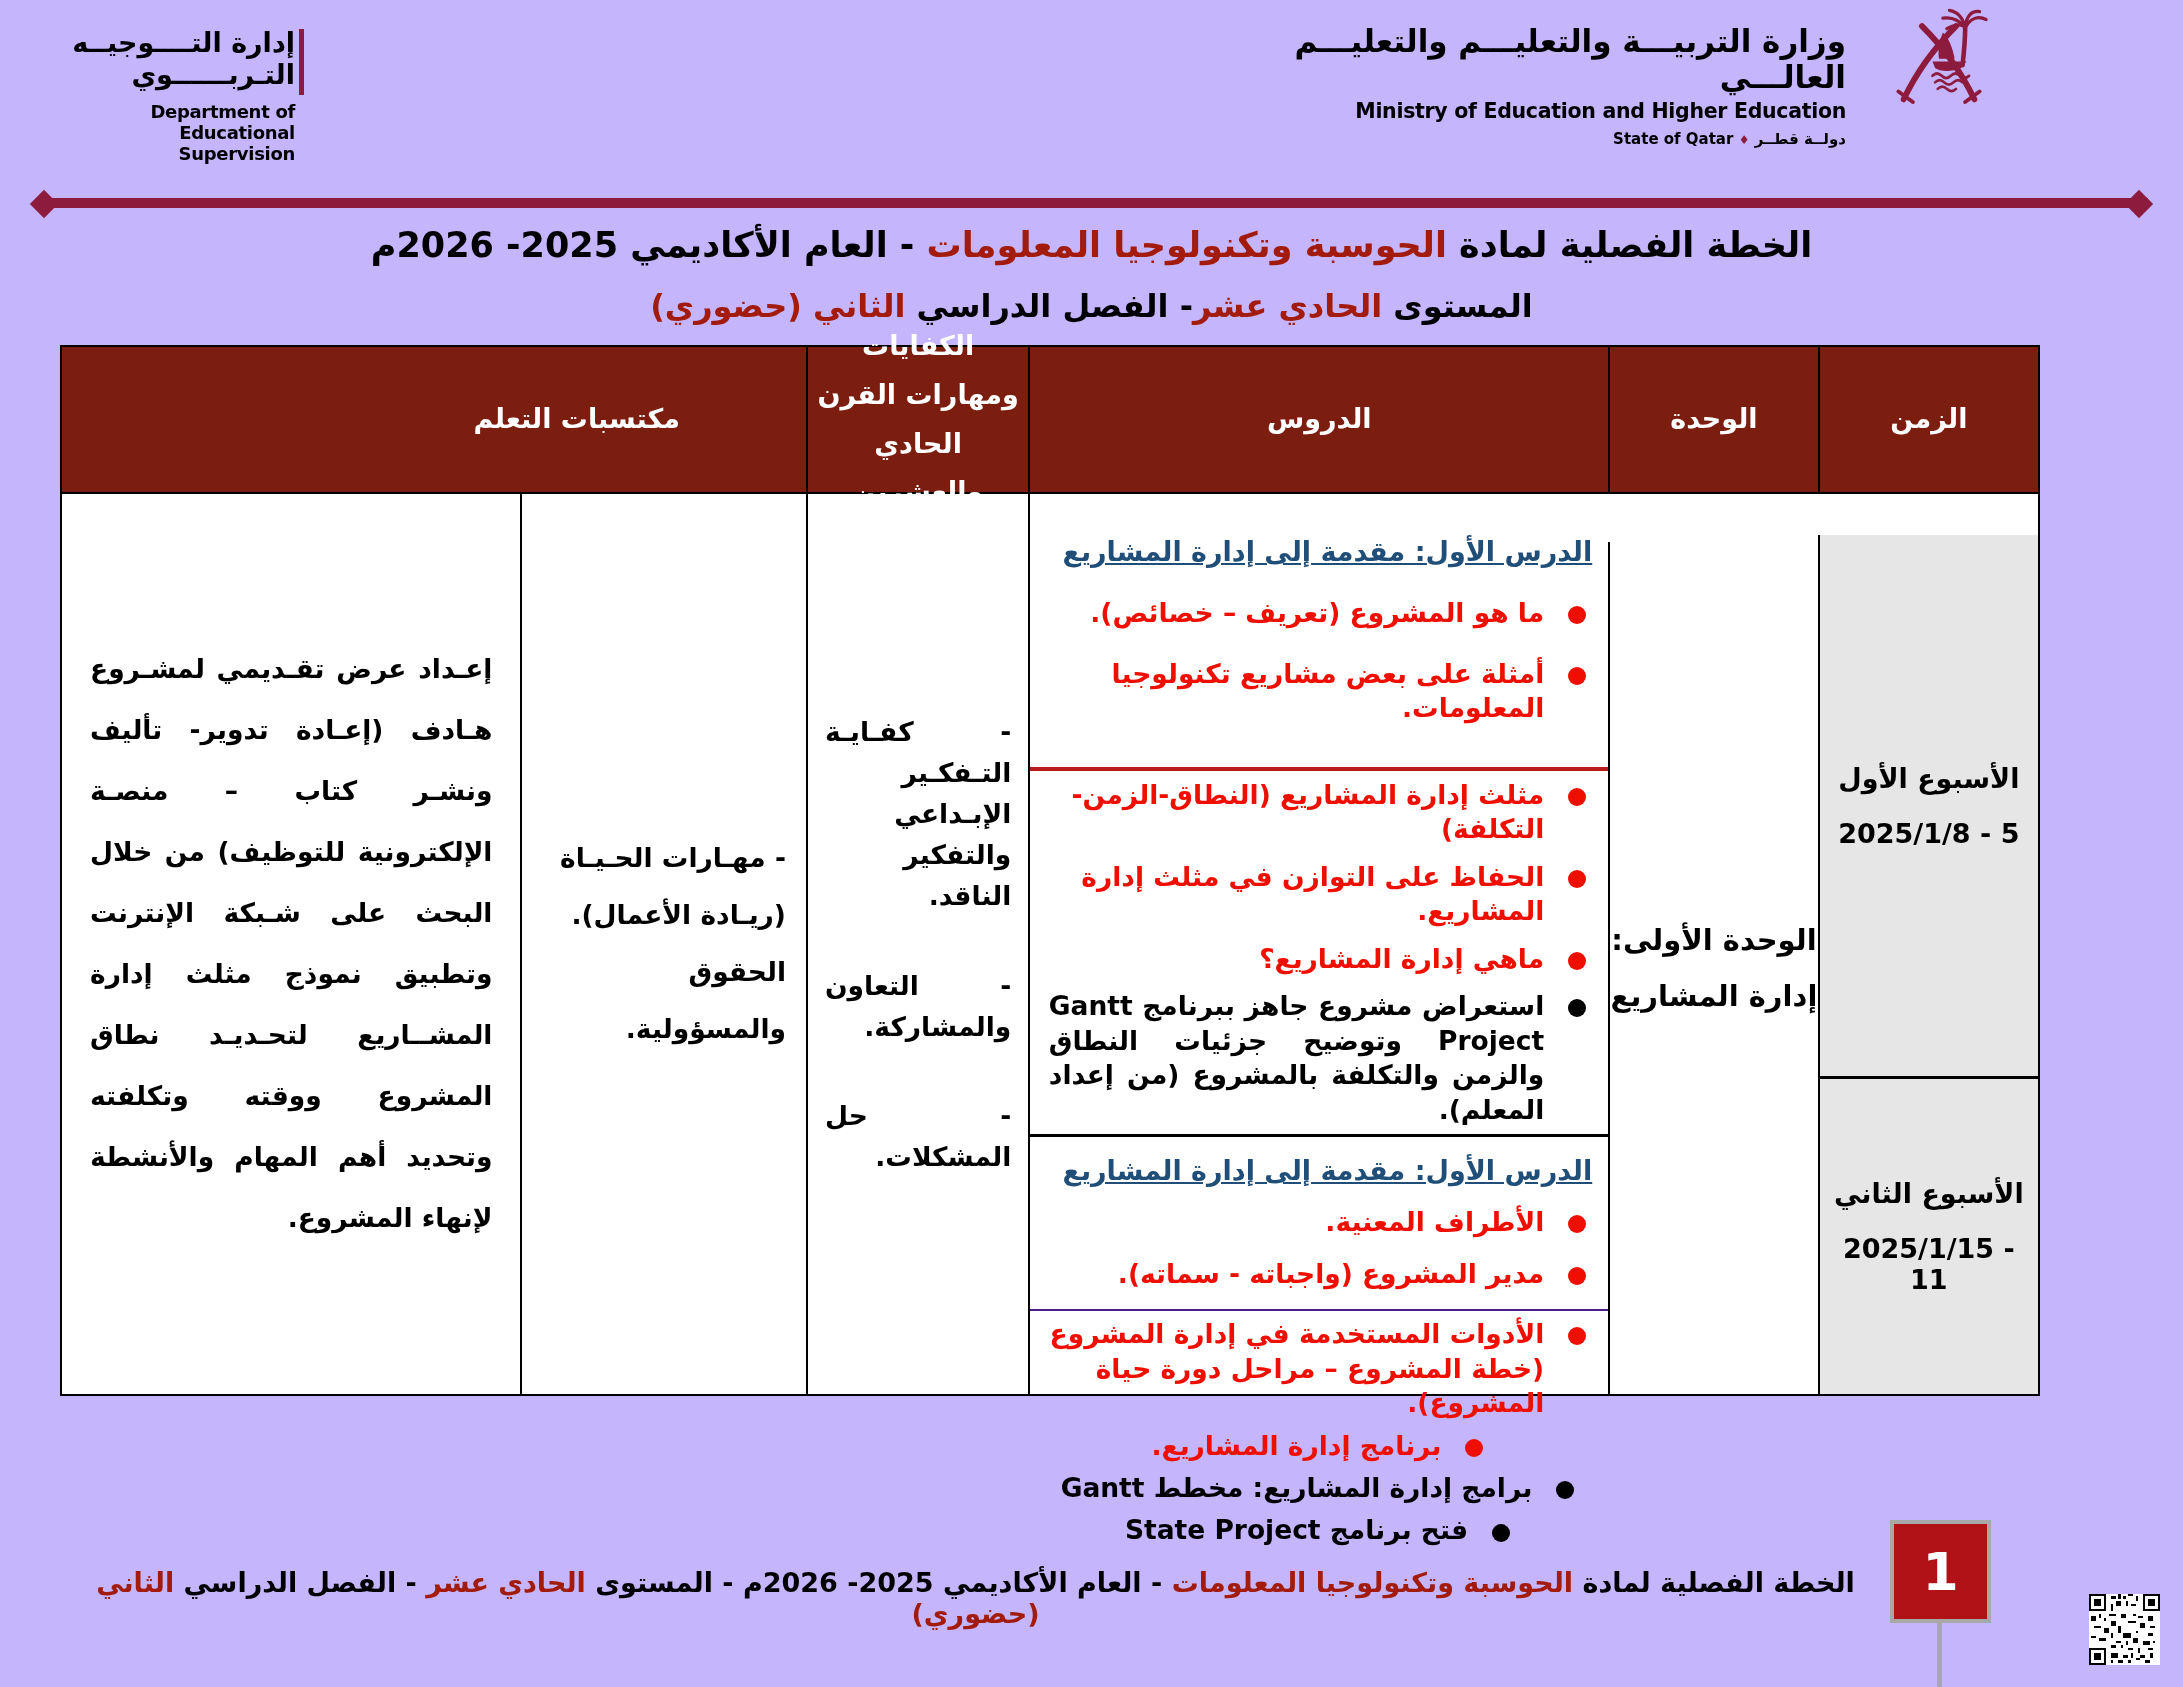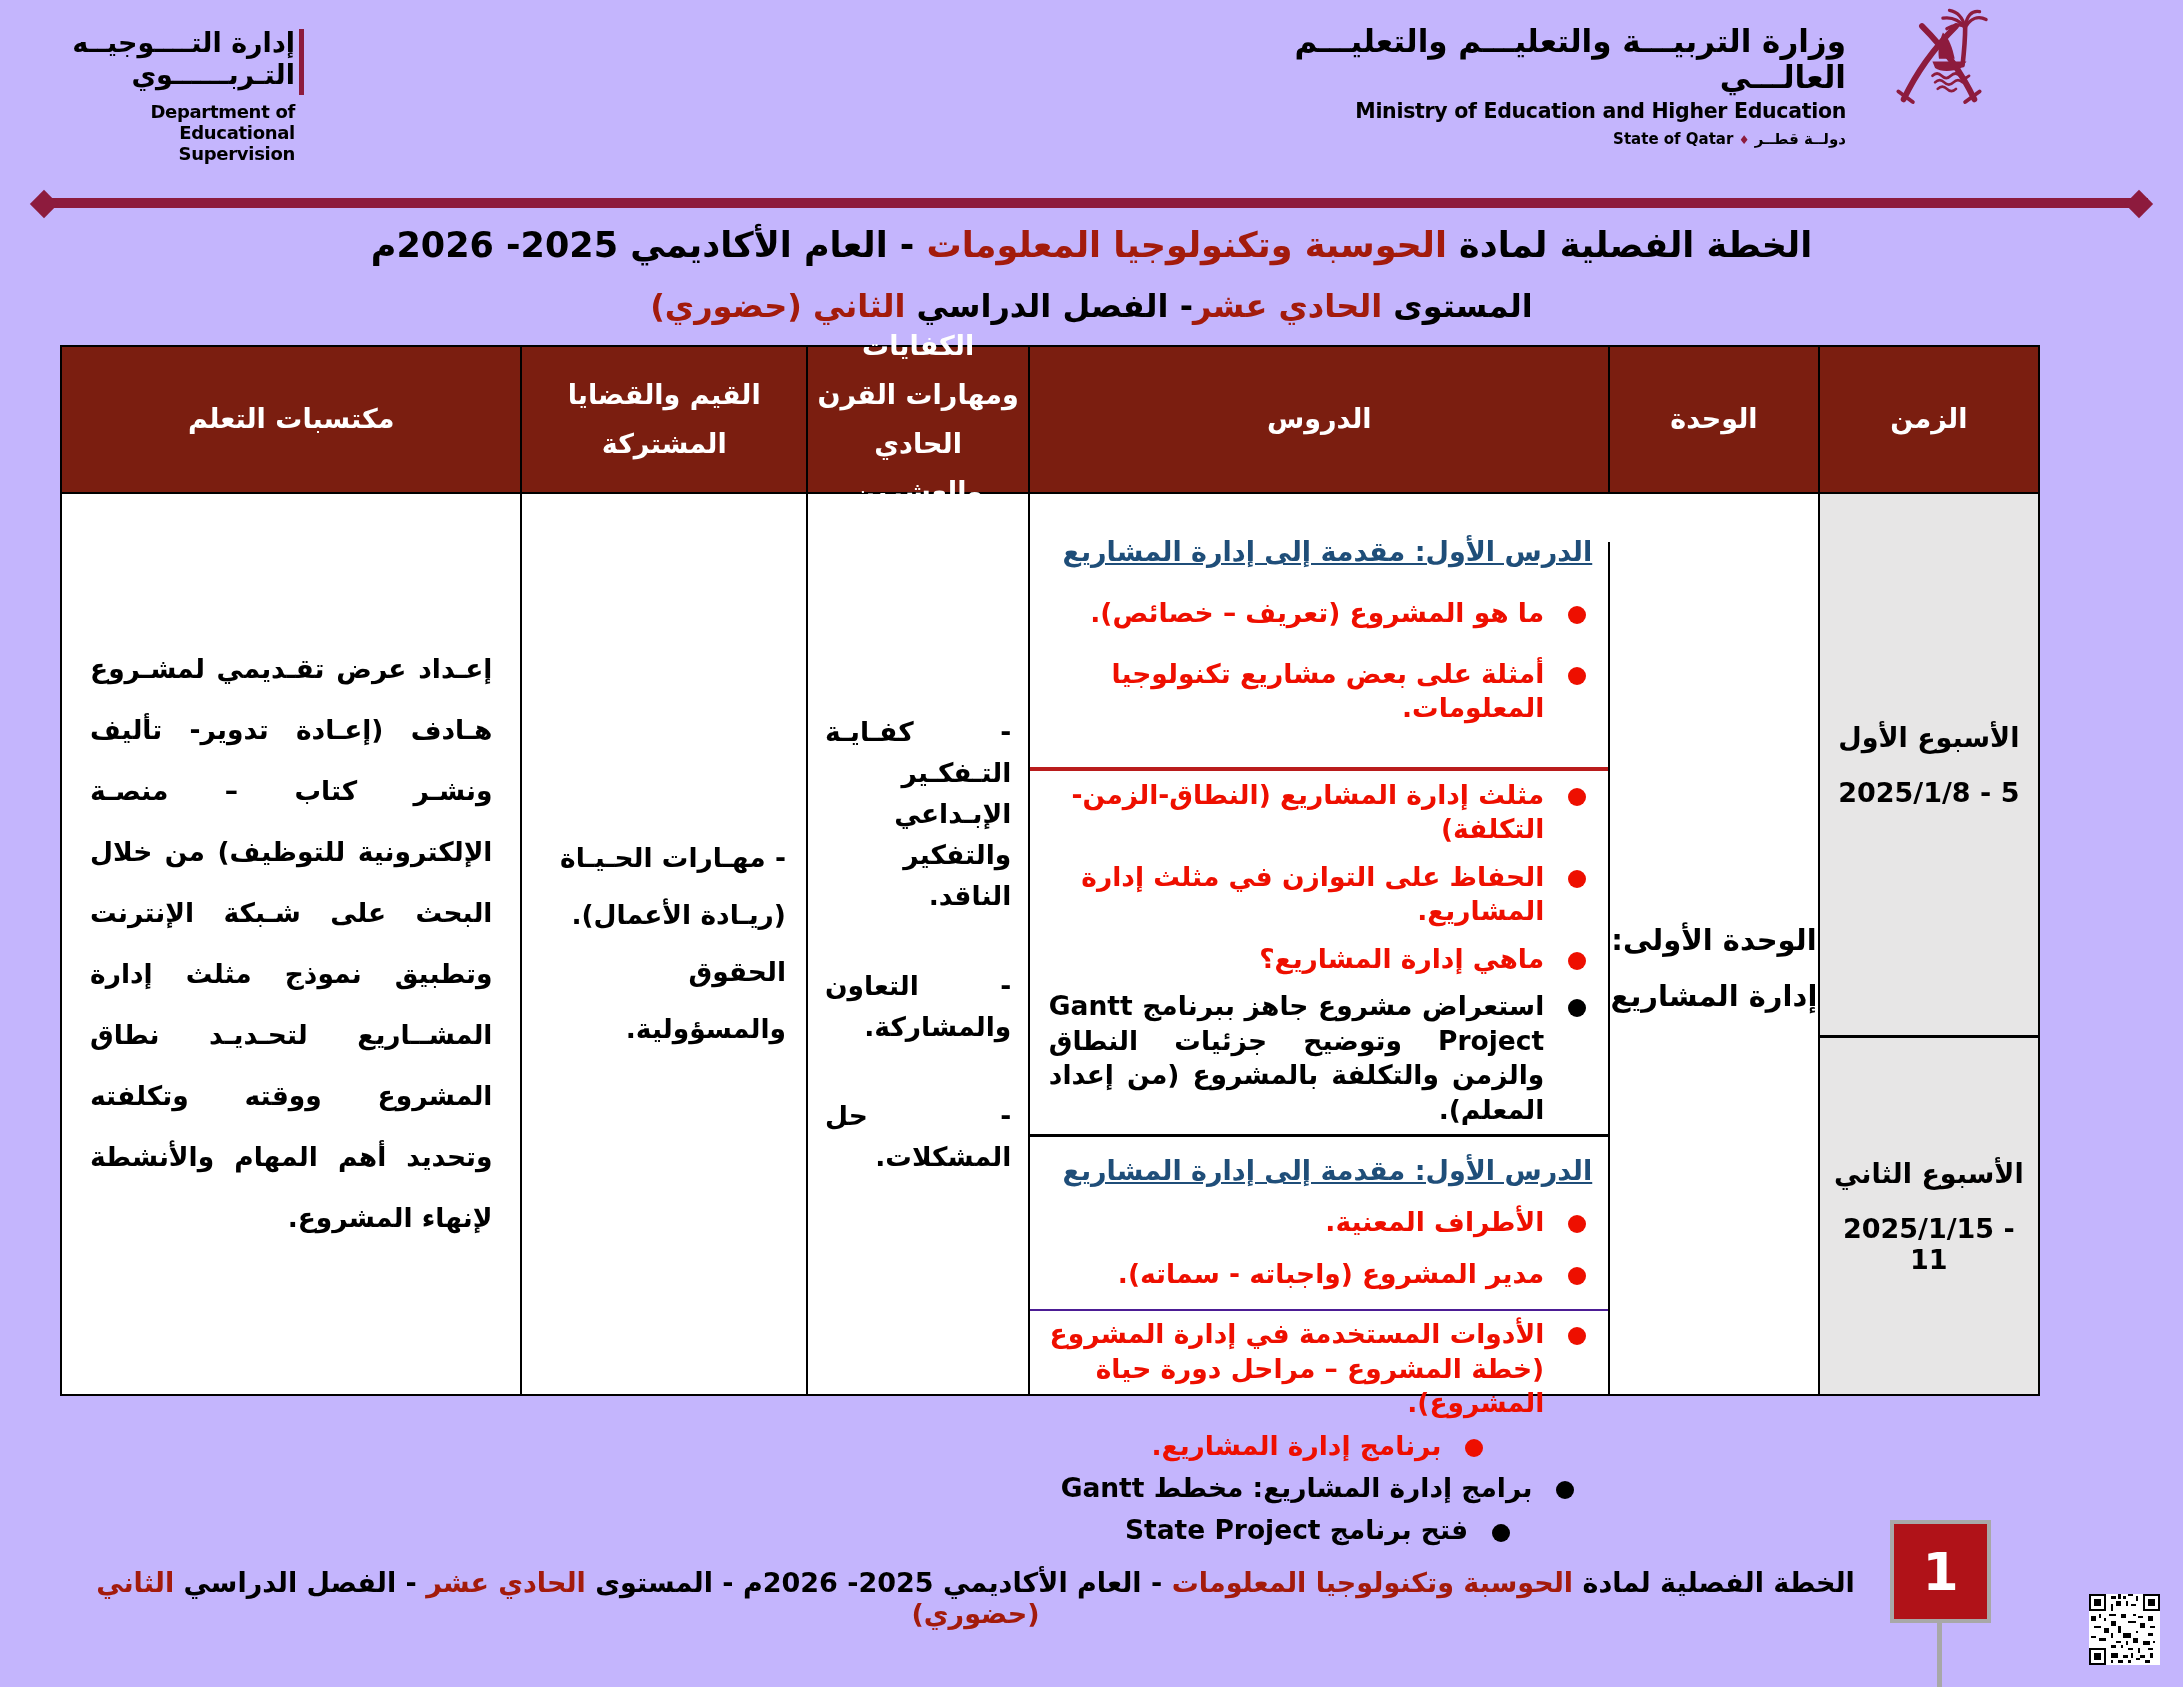--- a/index.html
+++ b/index.html
@@ -42,21 +42,21 @@
   .t-header>div:last-child,.t-body>div:last-child{border-left:none;}
 
   .col-time{flex:0 0 11.15%;}
   .col-unit{flex:0 0 10.6%;}
   .col-lessons{flex:0 0 29.35%;}
   .col-comp{flex:0 0 11.25%;}
   .col-values{flex:0 0 14.45%;}
   .col-outcomes{flex:0 0 23.2%;}
 
   
-  .t-body .col-time{display:flex;flex-direction:column;}
+  .t-body .col-time{display:flex;flex-direction:column;margin-top:41px;}
   .time-cell{background:#E7E6E6;display:flex;flex-direction:column;justify-content:center;
              align-items:center;gap:24px;font-size:27px;box-sizing:border-box;text-align:center;}
   .time-cell.w1{flex:0 0 541px;}
   .time-cell.w2{flex:1 1 auto;border-top:3.3px solid #000;}
   .time-dates{direction:ltr;}
 
   
   .t-body .col-unit{display:flex;flex-direction:column;justify-content:center;align-items:center;
                     gap:22.5px;font-size:29px;text-align:center;margin-top:48px;}
 
@@ -153,21 +153,20 @@
   <div class="sub-title">
     <span>المستوى </span><span class="red-txt">الحادي عشر</span><span>- الفصل الدراسي </span><span class="red-txt">الثاني (حضوري)</span>
   </div>
 
   <div class="plan-table">
     <div class="t-header">
       <div class="col-time">الزمن</div>
       <div class="col-unit">الوحدة</div>
       <div class="col-lessons">الدروس</div>
       <div class="col-comp">الكفايات ومهارات القرن الحادي والعشرين</div>
-      <div class="col-values">القيم والقضايا المشتركة</div>
       <div class="col-outcomes">مكتسبات التعلم</div>
     </div>
 
     <div class="t-body">
 
       <div class="col-time">
         <div class="time-cell w1">
           <div>الأسبوع الأول</div>
           <div class="time-dates" dir="ltr">2025/1/8 - 5</div>
         </div>

